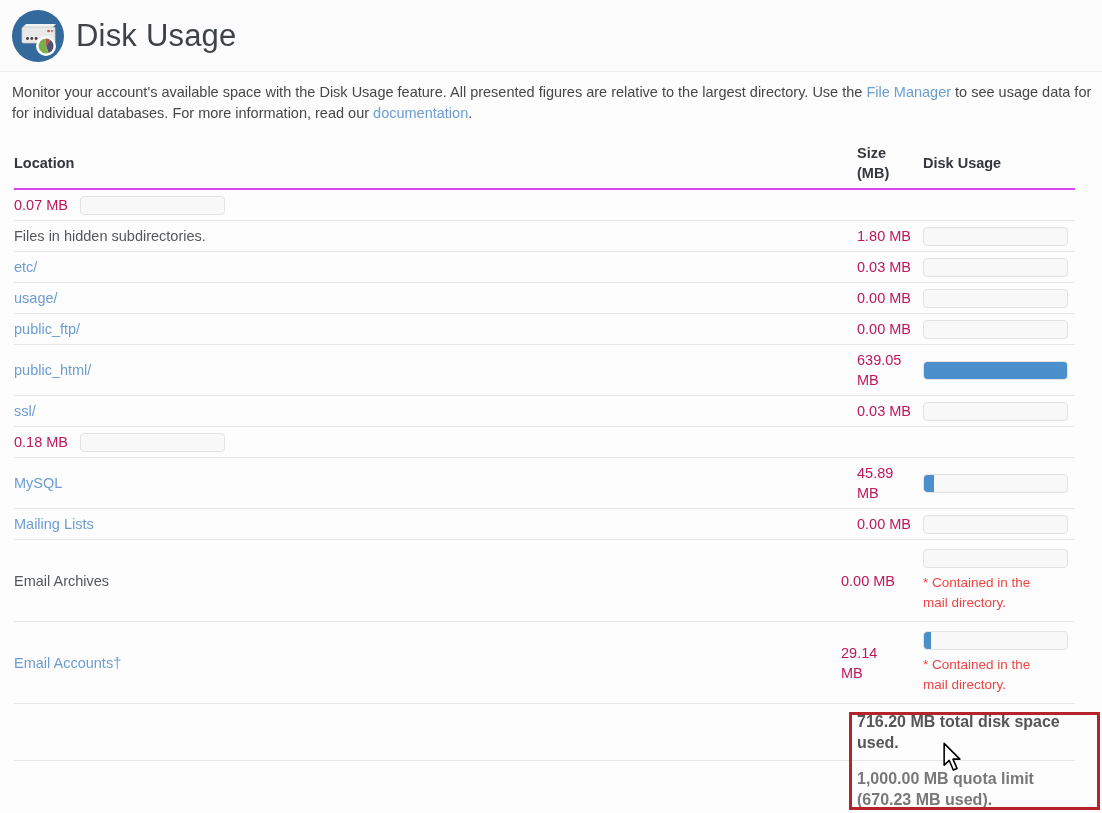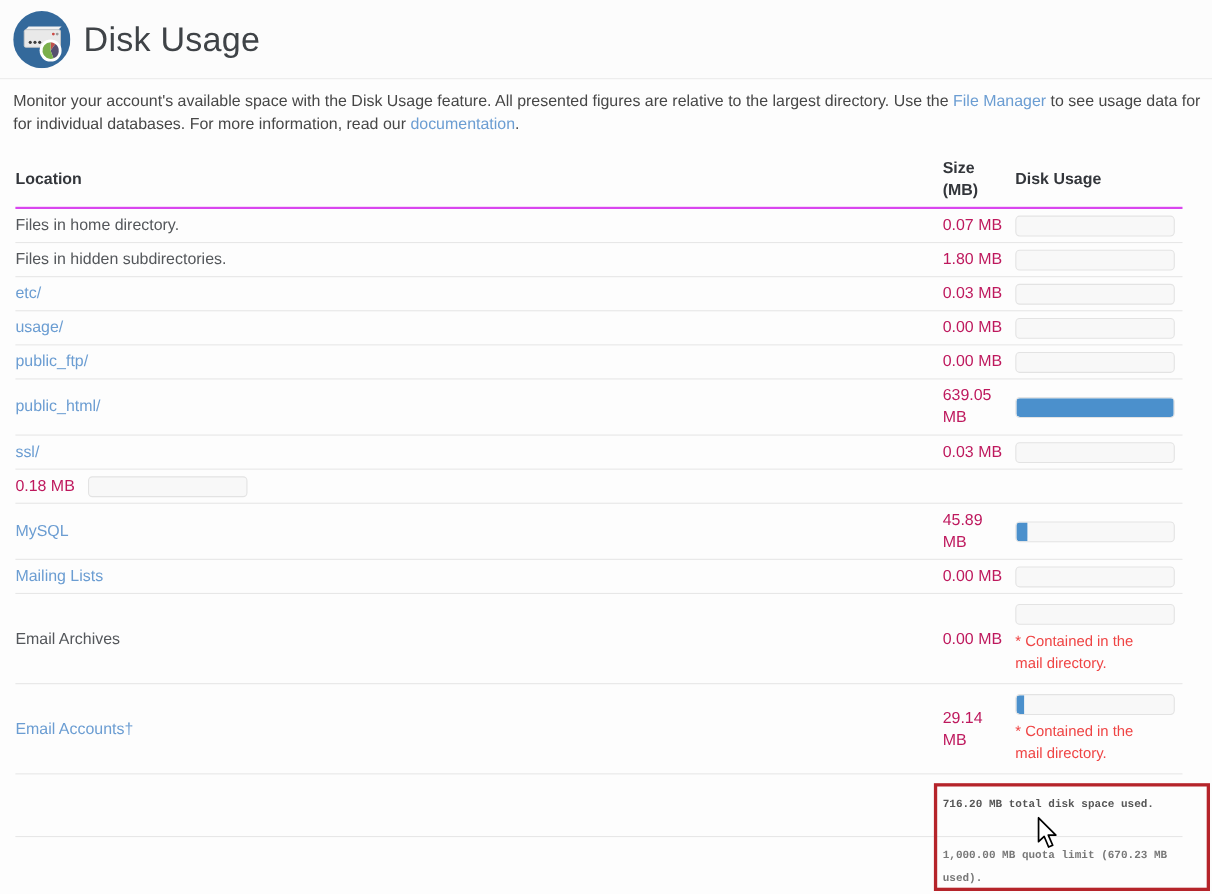--- a/index.html
+++ b/index.html
@@ -24,28 +24,28 @@
   .c-loc  { flex:1 1 auto; font-size:14.5px; line-height:20px; color:#54575b; }
   .c-size { width:66px; flex:0 0 66px; font-size:14.5px; line-height:20px;
             white-space:pre-line; color:#be185d; }
   .c-usage{ width:152px; flex:0 0 152px; }
   .hdr-row { border-bottom:2px solid #d946ef; min-height:48px; }
   .hdr-row .cell { font-weight:bold; color:#33363b; font-size:14.5px; line-height:20px; }
   .bar { width:145px; height:19px; background:#f8f8f8; border:1px solid #e3e3e3;
          border-radius:4px; overflow:hidden; }
   .bar-fill { height:100%; background:var(--bar-fill,#4b90cc); border-radius:3px 0 0 3px; }
   .note { font-size:13.5px; color:#ef4444; margin-top:5px; width:120px; line-height:20px; }
-  .row.tall { min-height:82px; }
+  .row.tall { min-height:82px;gap:16px; }
   .loc-link { color:var(--link,#6b9dd2); cursor:pointer; }
 
   
   .f-row { display:flex; align-items:center; border-bottom:1px solid #e7e7e7; min-height:57px; }
   .f-spacer { flex:1 1 auto; }
-  .f-cell { width:218px; flex:0 0 218px; font-weight:bold; font-size:10px; line-height:21px;
-            padding:7px 0;font-family:Liberation Mono, monospace; }
+  .f-cell { width:218px; flex:0 0 218px; font-weight:bold; font-size:16px; line-height:21px;
+            padding:7px 0; }
   #footer-rows .f-row:nth-child(1) .f-cell { color:#565656; }
   #footer-rows .f-row:nth-child(2) .f-cell { color:#787878; }
 
   
   .annotation-box { position:absolute; left:849px; top:712px; width:251px; height:98px;
                     border:3px solid var(--annotation,#b5242a); pointer-events:none; }
   .cursor { position:absolute; left:941px; top:742px; width:22px; height:30px; }
 </style>
 </head>
 <body>
@@ -75,21 +75,20 @@
 
 <div class="tbl">
   <div class="row hdr-row">
     <div class="cell c-loc">Location</div>
     <div class="cell c-size">Size
 (MB)</div>
     <div class="cell c-usage">Disk Usage</div>
   </div>
   <div id="data-rows">
       <div class="row">
-    <div class="cell c-loc"><span>Files in home directory.</span></div>
     <div class="cell c-size">0.07 MB</div>
     <div class="cell c-usage">
       <div class="bar">
         <div class="bar-fill" style="width: 0%;"></div>
       </div>
 
     </div>
   </div>
       <div class="row">
     <div class="cell c-loc"><span>Files in hidden subdirectories.</span></div>

